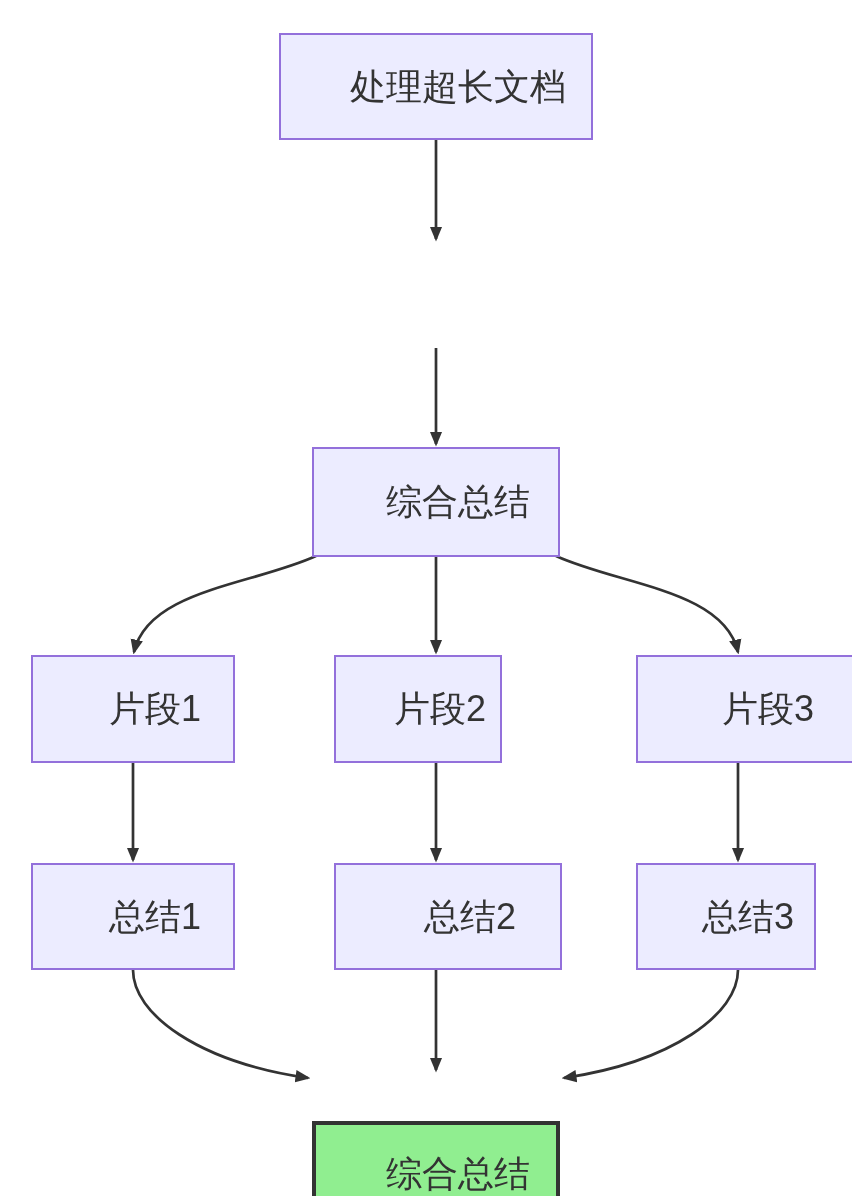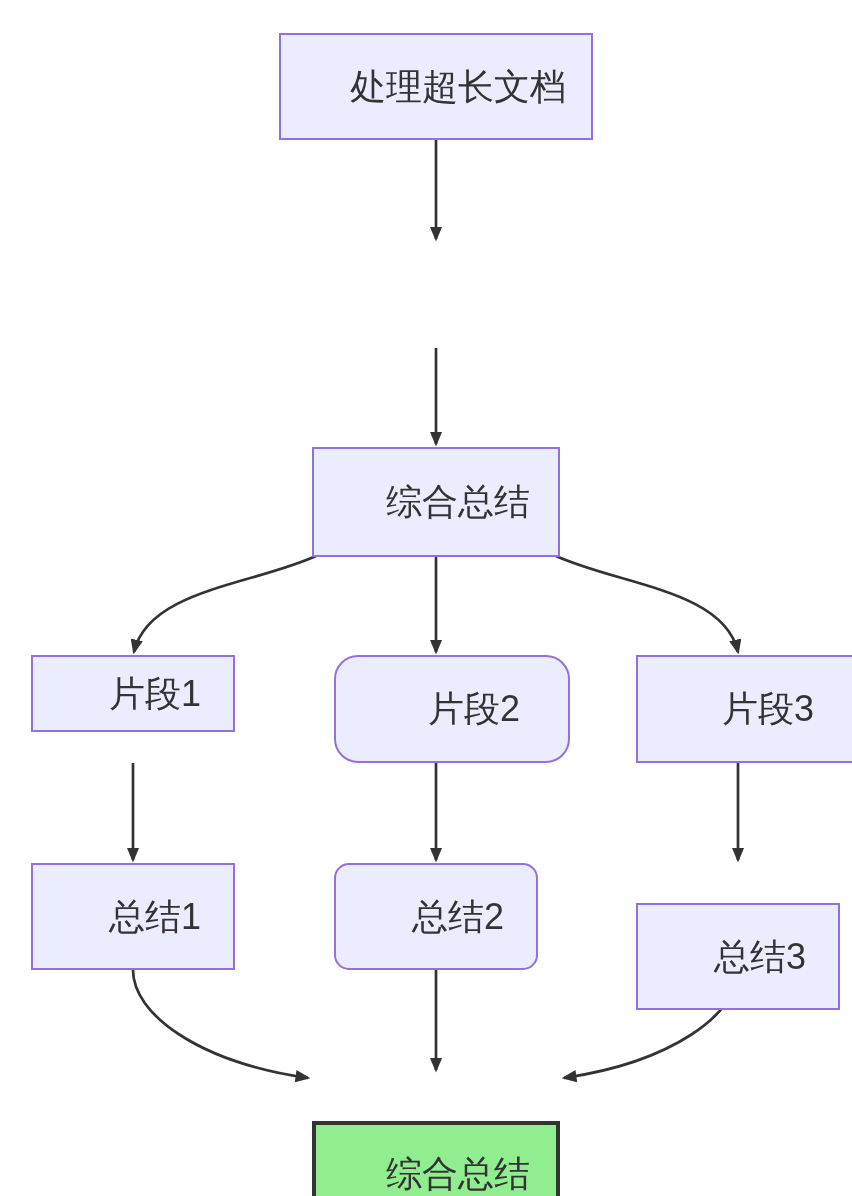--- a/index.html
+++ b/index.html
@@ -51,26 +51,26 @@
   }
   .node.result {
     background: var(--result-fill, #90EE90);
     border: 4px solid var(--result-border, #333333);
     margin-top: 48px;
   }
   
   .n0 { left: 279px; top: 33px;   width: 314px; height: 107px; }
   .n1 { left: 278px; top: 242px;  width: 316px; height: 106px; }
   .n2 { left: 312px; top: 447px;  width: 248px; height: 110px; }
-  .n3 { left: 31px;  top: 655px;  width: 204px; height: 77px; }
-  .n4 { left: 334px; top: 655px;  width: 236px; height: 108px; border-radius: 24px; }
+  .n3 { left: 31px;  top: 655px;  width: 204px; height: 108px; }
+  .n4 { left: 334px; top: 655px;  width: 168px; height: 108px; }
   .n5 { left: 636px; top: 655px;  width: 220px; height: 108px; }
   .n6 { left: 31px;  top: 863px;  width: 204px; height: 107px; text-align: center; }
-  .n7 { left: 334px; top: 863px;  width: 204px; height: 107px; border-radius: 15px; }
-  .n8 { left: 636px; top: 863px;  width: 204px; height: 107px; margin-top: 40px; }
+  .n7 { left: 334px; top: 863px;  width: 228px; height: 107px; }
+  .n8 { left: 636px; top: 863px;  width: 180px; height: 107px; }
   .n9 { left: 312px; top: 1073px; width: 248px; height: 106px; }
 </style>
 </head>
 <body>
 
 <div class="canvas">
 
   <svg class="edge-layer" width="852" height="1196" viewBox="0 0 852 1196" xmlns="http://www.w3.org/2000/svg">
     <defs>
       <marker id="arrow" viewBox="0 0 12 10" refX="10" refY="5" markerWidth="15" markerHeight="13" markerUnits="userSpaceOnUse" orient="auto">

